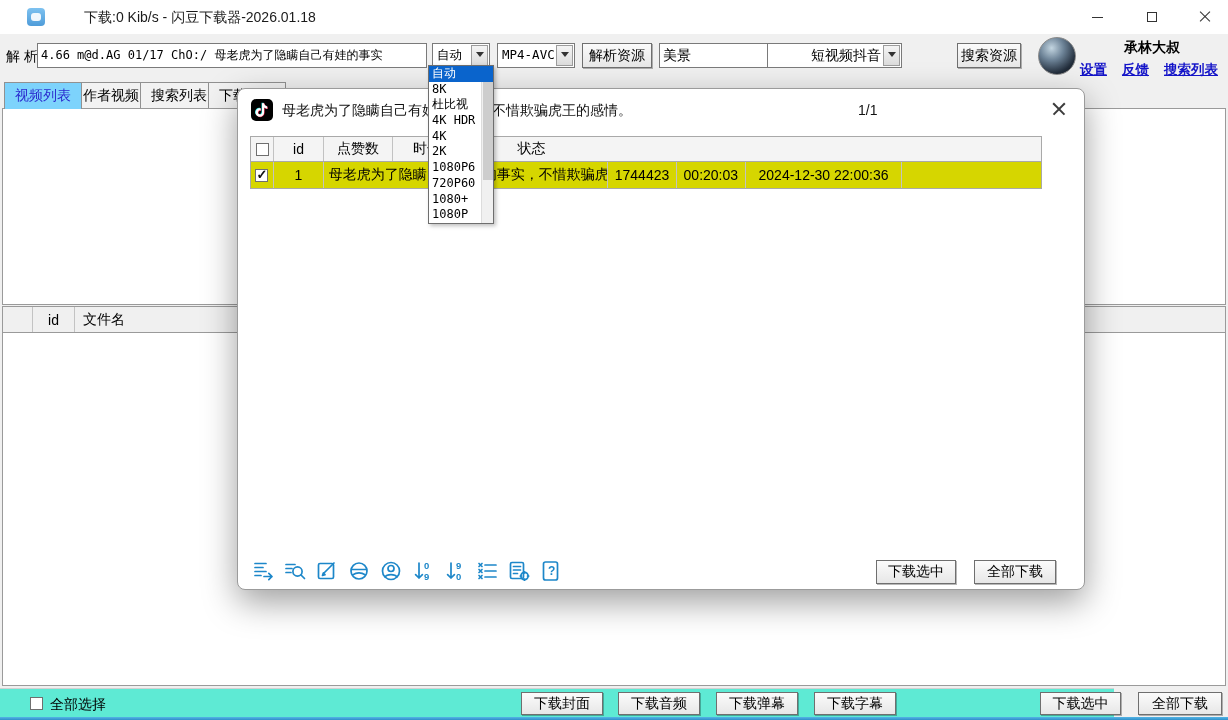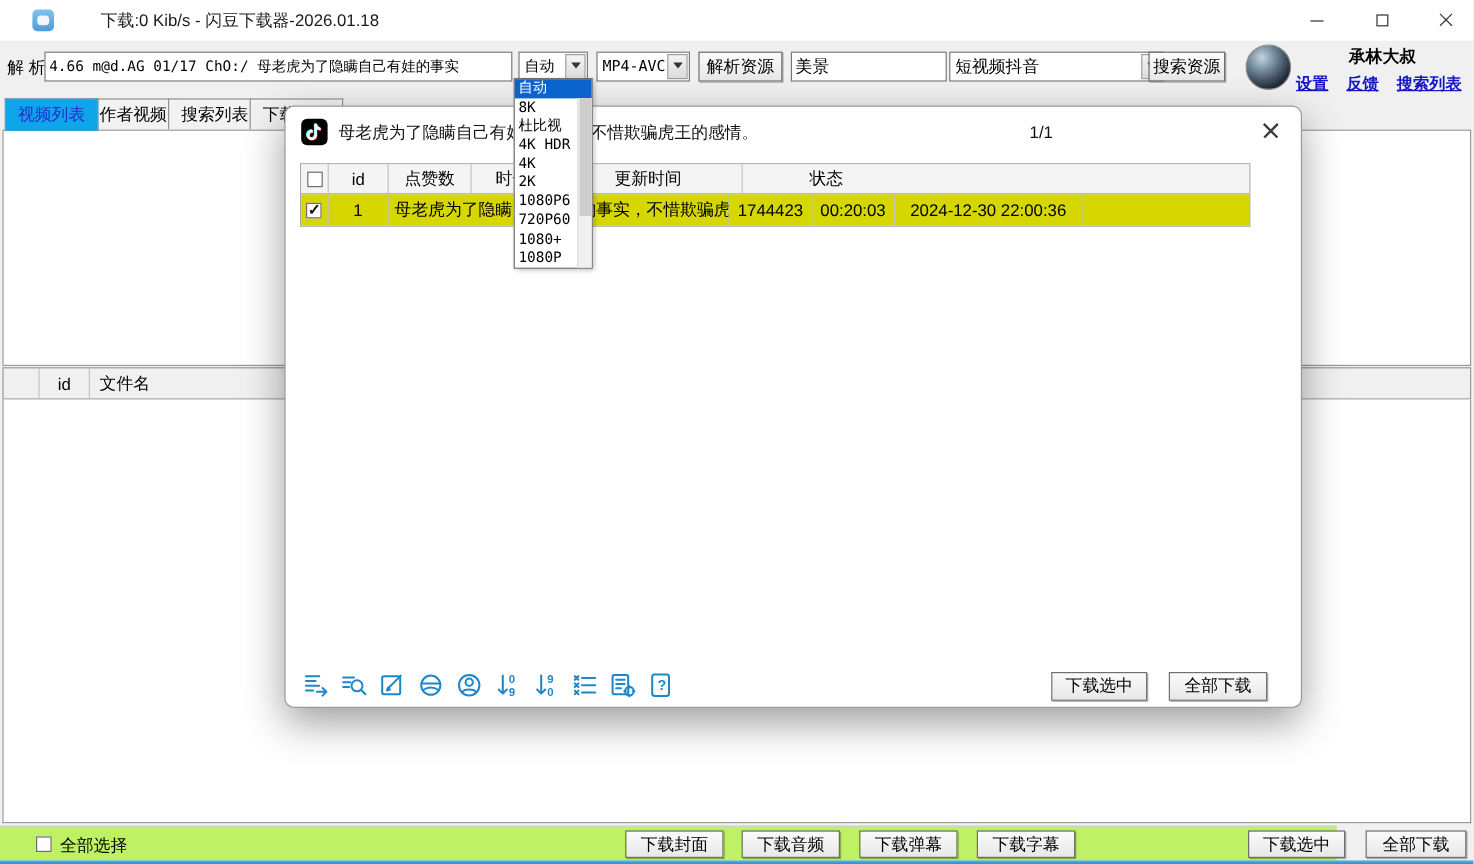--- a/index.html
+++ b/index.html
@@ -36,32 +36,32 @@
          align-items:center; justify-content:center; white-space:nowrap; cursor:default; }
   .avatar { position:absolute; left:1038px; top:37px; width:38px; height:38px; border-radius:50%;
             background:radial-gradient(circle at 35% 28%, #c3d5e1 0%, #6c8296 35%, #232e3c 72%, #0d131b 100%);
             border:1px solid #8a8a8a; }
   .username { position:absolute; left:1080px; top:39px; font-size:14px; font-weight:bold; color:#000;margin-left:44px; }
   .userlink { position:absolute; top:61px; font-size:13.5px; font-weight:bold; color:#1414c8; text-decoration:underline; white-space:nowrap; }
 
   
   .tab { position:absolute; top:82px; height:26px; padding:0 10px; display:flex; align-items:center;
          font-size:14px; background:#f2f2f2; border:1px solid #919191; border-bottom:none; color:#000; }
-  .tab.active { background:#0ea5e9; color:#2a2ace; z-index:2; height:27px; }
+  .tab.active { background:#7dd3fc; color:#2a2ace; z-index:2; height:27px; }
 
   
   .panel-top { position:absolute; left:2px; top:108px; width:1224px; height:197px; background:#fff; border:1px solid #9a9a9a; }
   .list-header { position:absolute; left:2px; top:306px; width:1224px; height:27px; background:#f0f0f0;
                  border:1px solid #9a9a9a; display:flex; font-size:14px; }
   .list-header .hcell { border-right:1px solid #c3c3c3; display:flex; align-items:center; }
   .list-body { position:absolute; left:2px; top:333px; width:1224px; height:353px; background:#fff;
                border:1px solid #9a9a9a; border-top:none; }
 
   
-  .bottombar { position:absolute; left:0; top:688px; width:1114px; height:29px; background:#bef264; border-top:1px solid #d2d2d2; }
+  .bottombar { position:absolute; left:0; top:688px; width:1114px; height:29px; background:#5eead4; border-top:1px solid #d2d2d2; }
   .blue-edge { position:absolute; left:0; top:717px; width:1228px; height:3px; background:linear-gradient(#54b4e6,#2f8fc9); }
   .checkbox { width:13px; height:13px; background:#fff; border:1px solid #6f6f6f; position:relative; }
   .checkbox.checked::after { content:"✓"; position:absolute; left:0px; top:-3px; font-size:13px; font-weight:bold; color:#111; }
 
   
   .dialog { position:absolute; left:237px; top:88px; width:848px; height:502px; background:#fff;
             border:1px solid #9b9b9b; border-radius:8px; box-shadow:0 12px 34px rgba(0,0,0,.38); z-index:10; }
   .tiktok-icon { position:absolute; left:13px; top:10px; width:22px; height:22px; background:#010101; border-radius:5px; }
   .dlg-title { position:absolute; left:44px; top:13px; font-size:14px; color:#111; white-space:nowrap;
                max-width:700px; overflow:hidden; }
@@ -117,21 +117,21 @@
   <div class="combo" style="left:432px; width:58px;">
     <span class="val">自动</span>
     <span class="arrowbox"></span>
   </div>
   <div class="combo" style="left:497px; width:78px;">
     <span class="val">MP4-AVC</span>
     <span class="arrowbox"></span>
   </div>
   <div class="btn" style="left:582px; top:43px; width:70px; height:25px;">解析资源</div>
   <input class="tb-input" style="left: 659px; width: 130px; font-family: &quot;Liberation Sans&quot;, sans-serif; font-size: 14px;" value="美景">
-  <div class="combo" style="left:791px; width:179px;">
+  <div class="combo" style="left:767px; width:135px;text-align:right;">
     <span class="val" style="font-family:'Liberation Sans',sans-serif; font-size:14px;">短视频抖音</span>
     <span class="arrowbox"></span>
   </div>
   <div class="btn" style="left:957px; top:43px; width:64px; height:25px;">搜索资源</div>
 
   <div class="avatar"></div>
   <div class="username">承林大叔</div>
   <a class="userlink" style="left:1080px;">设置</a>
   <a class="userlink" style="left:1122px;">反馈</a>
   <a class="userlink" style="left:1164px;">搜索列表</a>
@@ -174,21 +174,20 @@
     <div class="dlg-close"></div>
 
     <div class="dtable">
       <div class="hrow">
         <div class="cell c0">
             <span class="checkbox"></span>
           </div>
         <div class="cell c1">id</div>
         <div class="cell c3">点赞数</div>
         <div class="cell c4">时长</div>
-        <div class="cell c5">更新时间</div>
         <div class="cell c6">状态</div>
       </div>
       <div class="drow">
         <div class="cell c0">
             <span class="checkbox checked"></span>
           </div>
         <div class="cell c1">1</div>
         <div class="cell c2">母老虎为了隐瞒自己有娃的事实，不惜欺骗虎</div>
         <div class="cell c3">1744423</div>
         <div class="cell c4">00:20:03</div>

